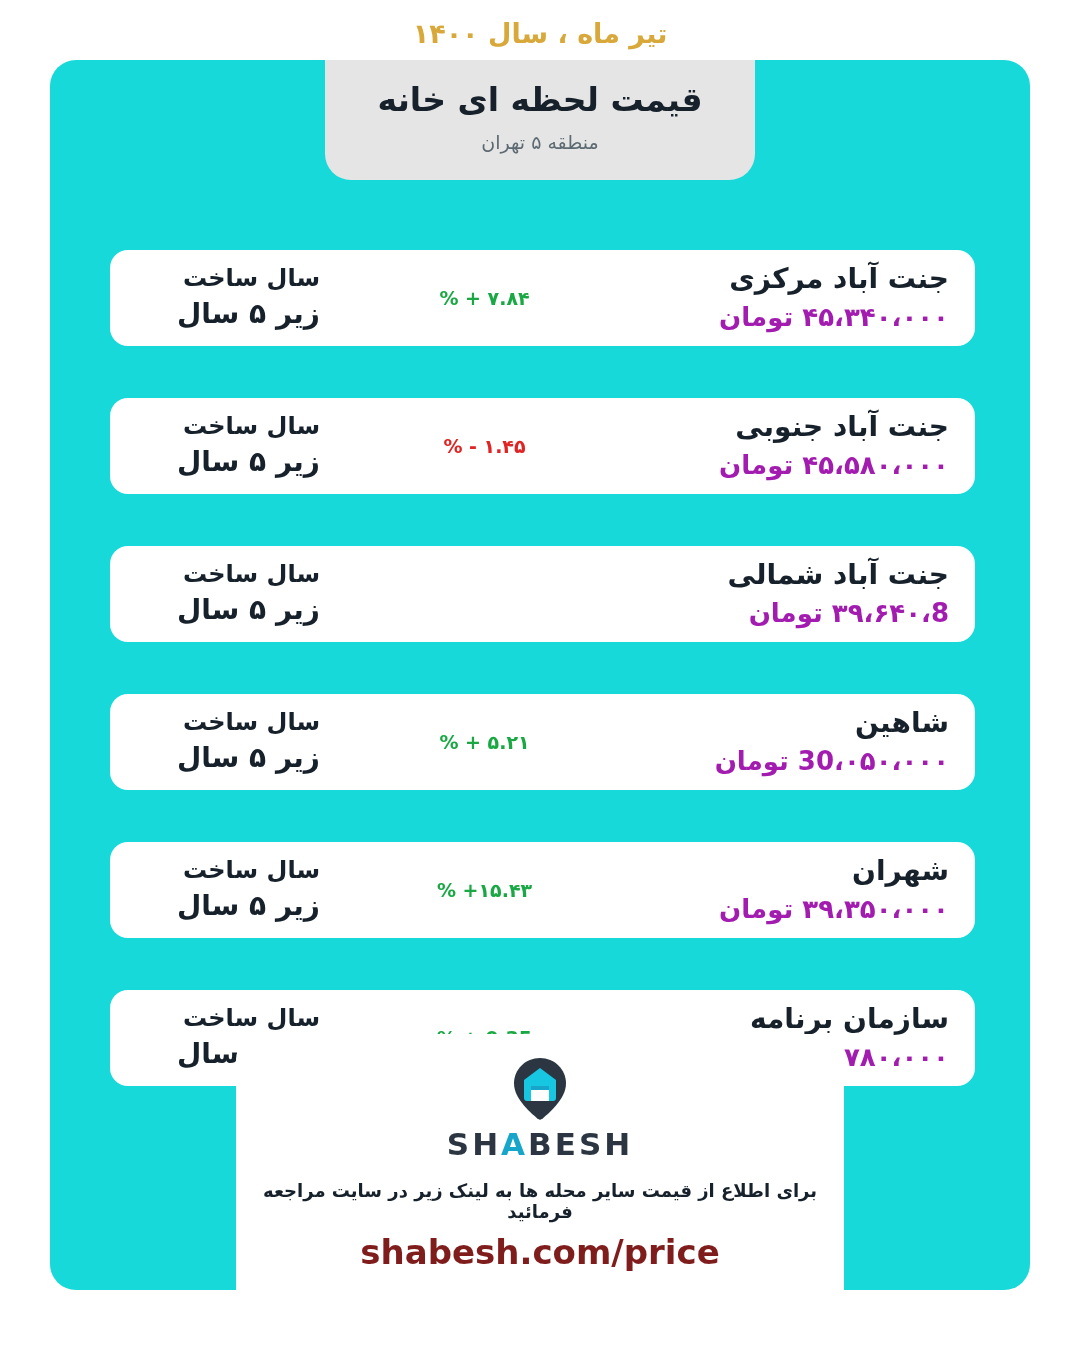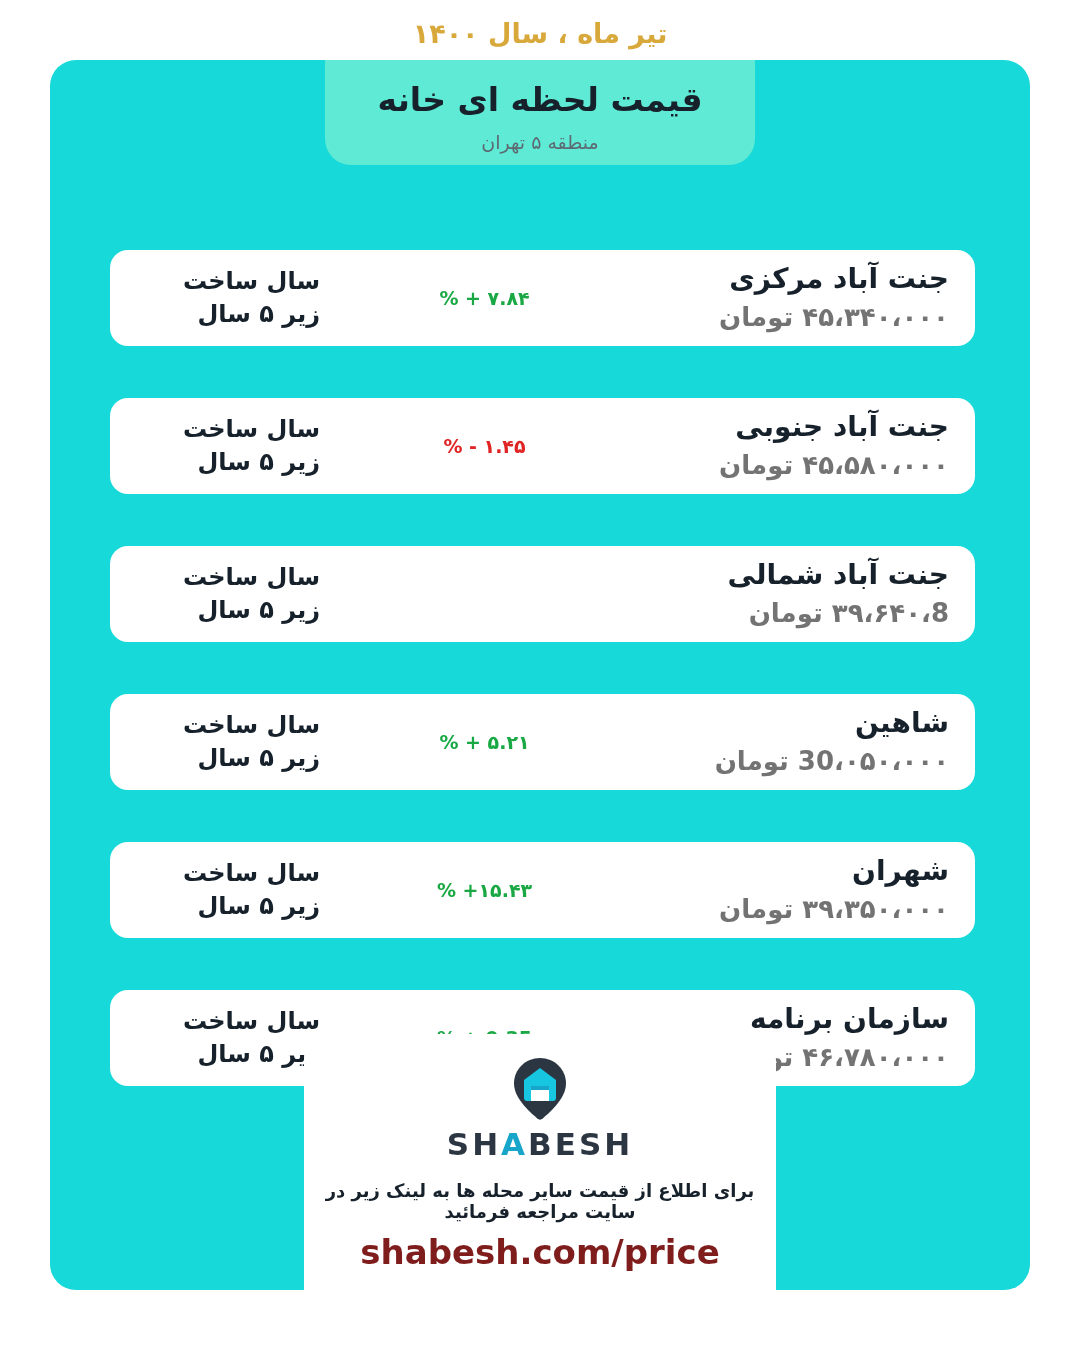--- a/index.html
+++ b/index.html
@@ -42,22 +42,22 @@
     border-radius: 26px;
   }
 
   
   .header-panel {
     position: absolute;
     top: 60px;
     left: 50%;
     transform: translateX(-50%);
     width: 430px;
-    padding: 18px 20px 12px;
-    background: #5eead4;
+    padding: 18px 20px 27px;
+    background: #e5e5e5;
     border-radius: 0 0 26px 26px;
     text-align: center;
   }
   .header-title {
     font-size: 33px;
     font-weight: bold;
     color: #16212b;
     direction: rtl;
     line-height: 1.35;
   }
@@ -94,21 +94,21 @@
   }
   .row .name {
     font-size: 28px;
     font-weight: bold;
     color: #16212b;
     line-height: 1.3;
   }
   .row .price {
     font-size: 26px;
     font-weight: bold;
-    color: #737373;
+    color: #a21caf;
     margin-top: 4px;
     line-height: 1.3;
   }
   .row .change {
     font-size: 19px;
     font-weight: bold;
     direction: ltr;
     text-align: center;
     flex: 1;
   }
@@ -118,34 +118,34 @@
     direction: rtl;
     min-width: 180px;
   }
   .row .build-label {
     font-size: 24px;
     font-weight: bold;
     color: #16212b;
     line-height: 1.3;
   }
   .row .build-value {
-    font-size: 24px;
+    font-size: 28px;
     font-weight: bold;
     color: #16212b;
     margin-top: 2px;
     line-height: 1.3;
   }
 
   
   .footer-panel {
     position: absolute;
     bottom: 60px;
     left: 50%;
     transform: translateX(-50%);
-    width: 472px;
+    width: 608px;
     background: #ffffff;
     border-radius: 26px 26px 0 0;
     padding: 24px 20px 18px;
     text-align: center;
   }
   .logo-mark {
     display: block;
     margin: 0 auto 6px;
     width: 56px;
     height: 62px;

